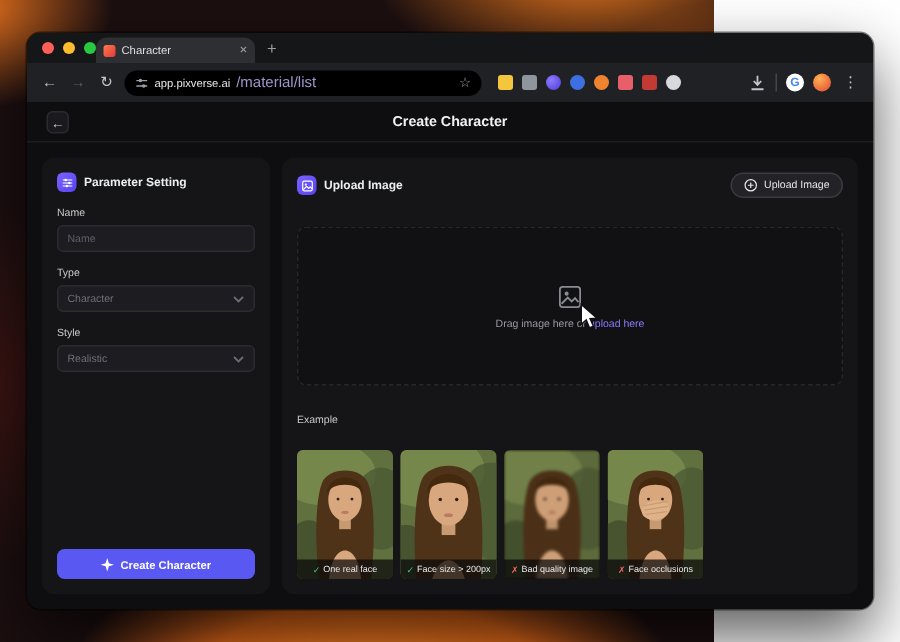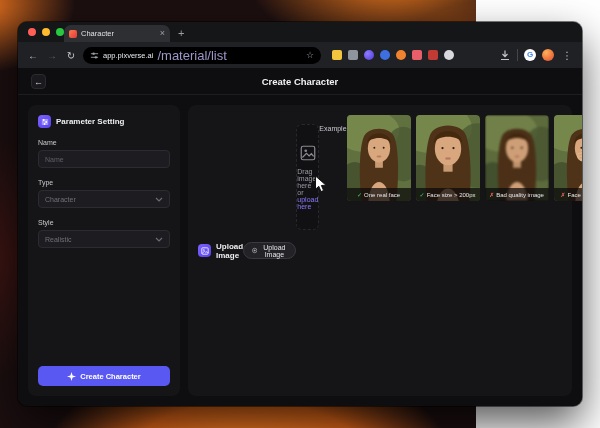--- a/index.html
+++ b/index.html
@@ -34,21 +34,21 @@
   .newtab { margin:0 0 3px 8px; font-size:11px; color:#9aa0a6; line-height:1; }
   
   .toolbar { height:26px; background:#202125; display:flex; align-items:center; padding:0 8px; gap:5px; }
   .nav-ic { font-size:10px; color:#c3c6cb; width:14px; text-align:center; }
   .nav-ic.dim { color:#5d6065; }
   .pill {
     width:238px; height:17px; background:#000000; border-radius:9px;
     display:flex; align-items:center; padding:0 7px; gap:4px;
   }
   .pill .host { font-size:7.5px; color:#e8eaed; }
-  .pill .path { font-size:13px; color:#9d97c9; }
+  .pill .path { font-size:10px; color:#9d97c9; }
   .pill .star { margin-left:auto; font-size:9px; color:#9aa0a6; }
   .extrow { display:flex; align-items:center; gap:6px; margin-left:6px; }
   .ext { width:10px; height:10px; display:inline-block; }
   .e1{background:#f4c63e;border-radius:2px}
   .e2{background:#8e959d;border-radius:2px}
   .e3{background:radial-gradient(circle at 35% 35%,#8f7bff,#4a3bd8);border-radius:50%}
   .e4{background:#3d6fe0;border-radius:50%}
   .e5{background:#f0832f;border-radius:50%}
   .e6{background:#e85f6a;border-radius:2px}
   .e7{background:#c23a34;border-radius:2px}
@@ -63,21 +63,21 @@
   .pageheader { height:27px; border-bottom:1px solid #1d1d21; position:relative; display:flex; align-items:center; justify-content:center; flex:none; }
   .back-btn {
     position:absolute; left:13px; top:6px; width:15px; height:15px; border-radius:4px;
     background:#1a1a1e; border:1px solid #2a2a30; color:#cfcfd6; font-size:9px;
     display:flex; align-items:center; justify-content:center;
   }
   .page-title { font-size:9.5px; font-weight:bold; color:#f2f2f5; }
   .content { flex:1; display:flex; gap:8px; padding:10px; min-height:0; }
   .panel { background:#151518; border-radius:8px; padding:10px; }
   .panel.left { width:152px; flex:none; display:flex; flex-direction:column; }
-  .panel.right { flex:1; display:flex; flex-direction:row; min-width:0;justify-content:space-between; }
+  .panel.right { flex:1; display:flex; flex-direction:column; min-width:0;justify-content:space-between; }
   .panel-head { display:flex; align-items:center; gap:5px; }
   .pico { width:13px; height:13px; border-radius:4px; background:linear-gradient(135deg,#7b63ff,#5743ef); display:flex; align-items:center; justify-content:center; flex:none; }
   .panel-title { font-size:8px; font-weight:bold; color:#eceff1; }
   .field-label { font-size:7px; color:#c9c9cf; margin:11px 0 4px; }
   .text-input, .select {
     width:100%; height:18px; background:#1d1d21; border:1px solid #2b2b31; border-radius:4px;
     font-size:7px; color:#a9a9b2; padding:0 6px; outline:none;
   }
   .text-input::placeholder { color:#5f5f68; }
   .select { display:flex; align-items:center; justify-content:space-between; color:#6f6f79; }

